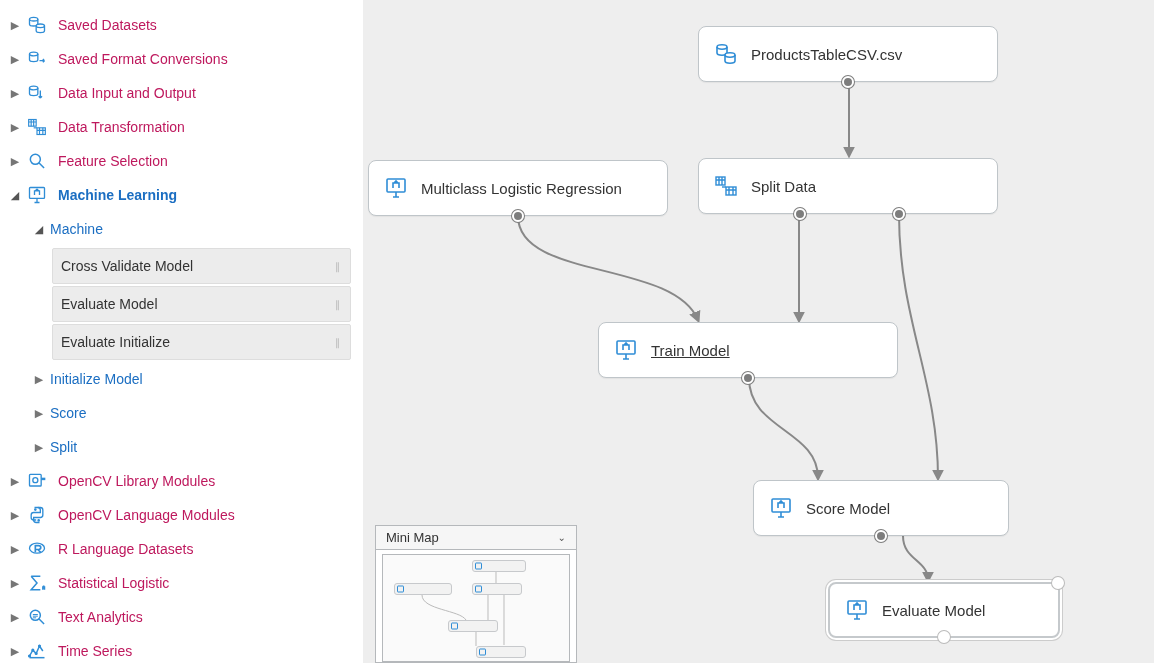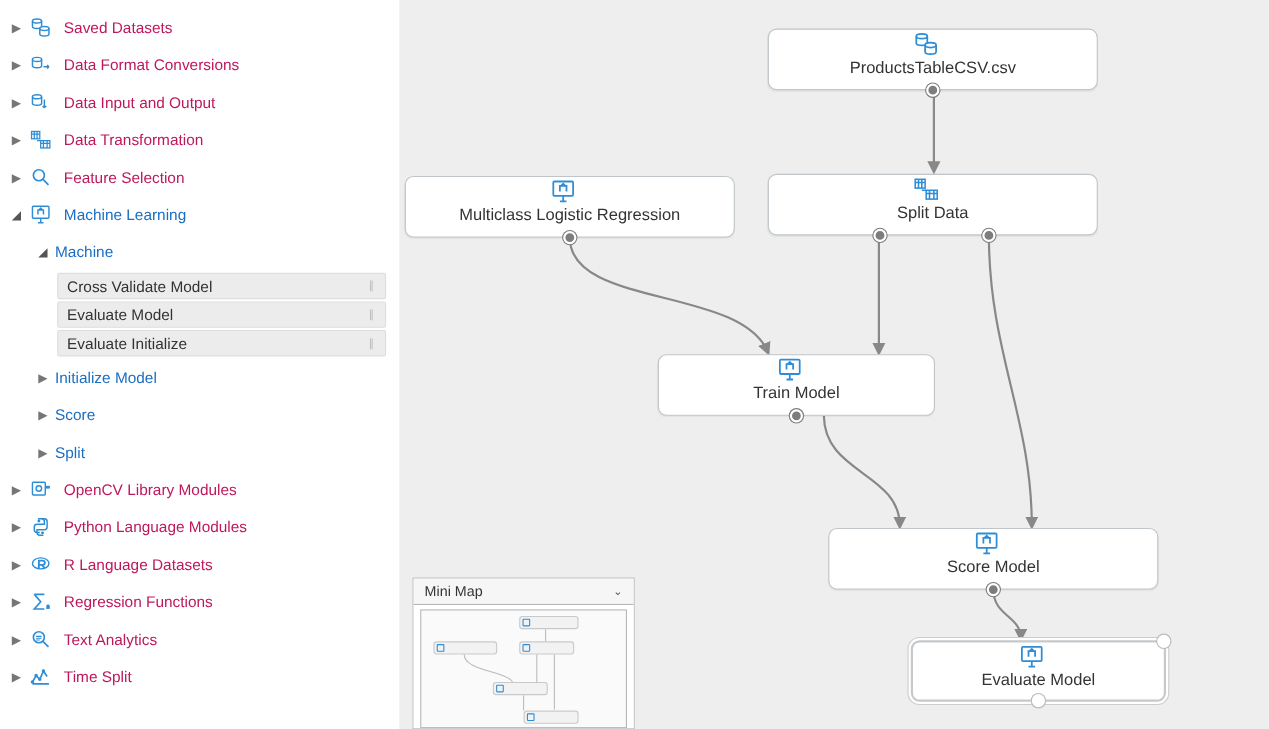--- a/index.html
+++ b/index.html
@@ -44,27 +44,27 @@
     height: 22px;
     display: inline-flex;
     align-items: center;
     justify-content: center;
     margin-right: 10px;
   }
   .tree-row .iconbox svg { width: 20px; height: 20px; }
   .tree-row .label { color: #be185d; }
   .tree-row.active .label,
   .tree-row.folder .label { color: #1b6ec2; font-weight: 400; }
-  .tree-row.active .label { font-weight: 400; }
+  .tree-row.active .label { font-weight: 700; }
   .tree-row.level1 { padding-left: 4px; }
   .tree-row.level2 { padding-left: 28px; }
   .leaf-row {
     display: flex;
     align-items: center;
-    height: 24px;
+    height: 36px;
     margin: 2px 12px 2px 48px;
     padding: 0 8px;
     background: #ececec;
     border: 1px solid #ddd;
     border-radius: 2px;
     cursor: grab;
     position: relative;
   }
   .leaf-row .grip {
     position: absolute;
@@ -92,21 +92,20 @@
     position: absolute;
     background: #fff;
     border: 1px solid #bfc5c9;
     border-radius: 8px;
     display: flex;
     align-items: center;
     padding: 0 14px;
     height: 56px;
     box-shadow: 0 1px 1px rgba(0,0,0,.05);
     cursor: grab;
-    flex-direction: column;
   }
   .node.selected {
     border: 2px solid #c5c9cc;
     box-shadow: 0 0 0 2px #fff, 0 0 0 3px #ccc;
   }
   .node .iconbox {
     width: 26px;
     height: 26px;
     display: inline-flex;
     align-items: center;
@@ -293,21 +292,21 @@
     <span class="label">Saved Datasets</span>
   </div>
 
   <div class="tree-row level1">
     <span class="chev">▶</span>
     <span class="iconbox">
         <svg>
           <use href="#ic-dataset-convert"></use>
         </svg>
       </span>
-    <span class="label">Data Format Conversions</span>
+    <span class="label">Saved Format Conversions</span>
   </div>
 
   <div class="tree-row level1">
     <span class="chev">▶</span>
     <span class="iconbox">
         <svg>
           <use href="#ic-dataset-io"></use>
         </svg>
       </span>
     <span class="label">Data Input and Output</span>
@@ -383,57 +382,57 @@
       </span>
     <span class="label">OpenCV Library Modules</span>
   </div>
   <div class="tree-row level1">
     <span class="chev">▶</span>
     <span class="iconbox">
         <svg>
           <use href="#ic-python"></use>
         </svg>
       </span>
-    <span class="label">Python Language Modules</span>
+    <span class="label">OpenCV Language Modules</span>
   </div>
   <div class="tree-row level1">
     <span class="chev">▶</span>
     <span class="iconbox">
         <svg>
           <use href="#ic-r-lang"></use>
         </svg>
       </span>
     <span class="label">R Language Datasets</span>
   </div>
   <div class="tree-row level1">
     <span class="chev">▶</span>
     <span class="iconbox">
         <svg>
           <use href="#ic-sigma"></use>
         </svg>
       </span>
-    <span class="label">Regression Functions</span>
+    <span class="label">Statistical Logistic</span>
   </div>
   <div class="tree-row level1">
     <span class="chev">▶</span>
     <span class="iconbox">
         <svg>
           <use href="#ic-text-analytics"></use>
         </svg>
       </span>
     <span class="label">Text Analytics</span>
   </div>
   <div class="tree-row level1">
     <span class="chev">▶</span>
     <span class="iconbox">
         <svg>
           <use href="#ic-time-series"></use>
         </svg>
       </span>
-    <span class="label">Time Split</span>
+    <span class="label">Time Series</span>
   </div>
 </div>
 
 <div class="canvas">
 
   <svg class="connectors">
     <defs>
       <marker id="arrow" viewBox="0 0 10 10" refX="7" refY="5" markerWidth="6" markerHeight="6" orient="auto-start-reverse">
         <path d="M0 0L10 5L0 10z" fill="#888"></path>
       </marker>
@@ -476,31 +475,31 @@
   <div class="node" style="left:5px; top:160px; width:300px;">
     <span class="iconbox">
         <svg>
           <use href="#ic-ml-monitor"></use>
         </svg>
       </span>
     <span class="caption">Multiclass Logistic Regression</span>
     <span class="port bottom" style="left:50%;"></span>
   </div>
 
-  <div class="node" style="left:235px; top:322px; width:252px;">
+  <div class="node" style="left:235px; top:322px; width:300px;text-decoration:underline;">
     <span class="iconbox">
         <svg>
           <use href="#ic-ml-monitor"></use>
         </svg>
       </span>
     <span class="caption">Train Model</span>
     <span class="port bottom" style="left:50%;"></span>
   </div>
 
-  <div class="node" style="left:390px; top:480px; width:300px;">
+  <div class="node" style="left:390px; top:480px; width:256px;">
     <span class="iconbox">
         <svg>
           <use href="#ic-ml-monitor"></use>
         </svg>
       </span>
     <span class="caption">Score Model</span>
     <span class="port bottom" style="left:50%;"></span>
   </div>
 
   <div class="node selected" style="left:465px; top:582px; width:232px;">

